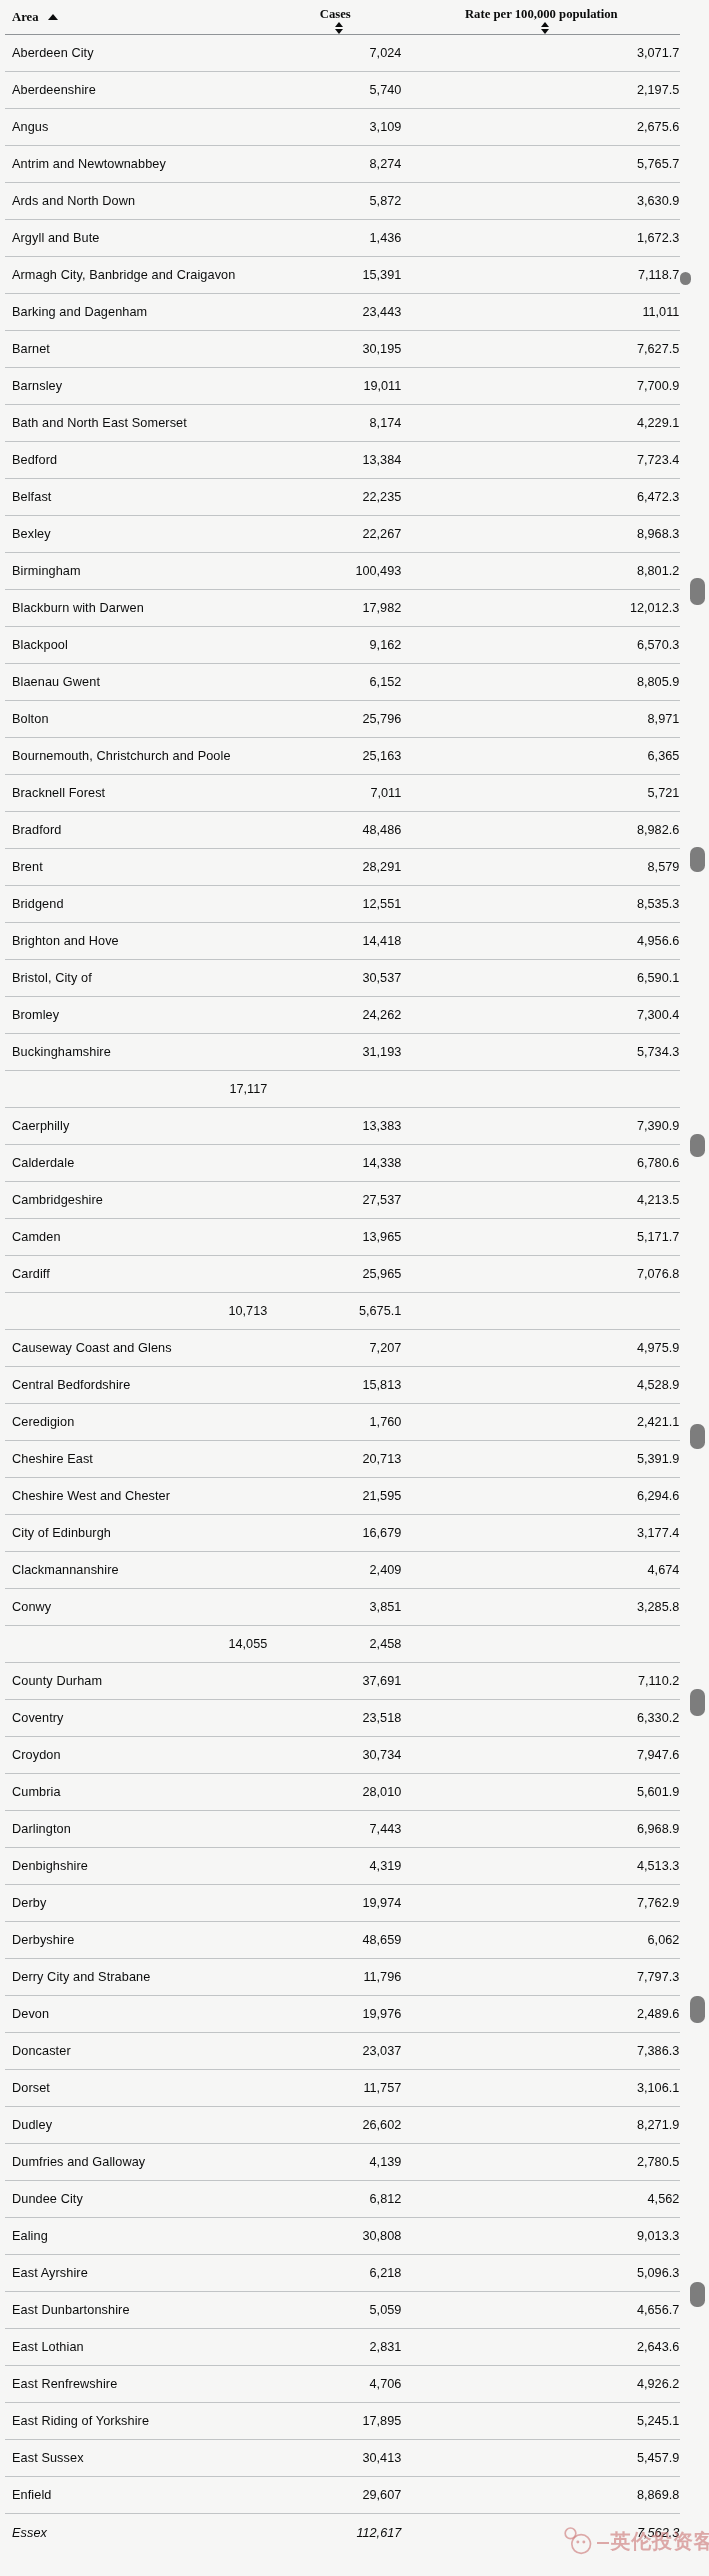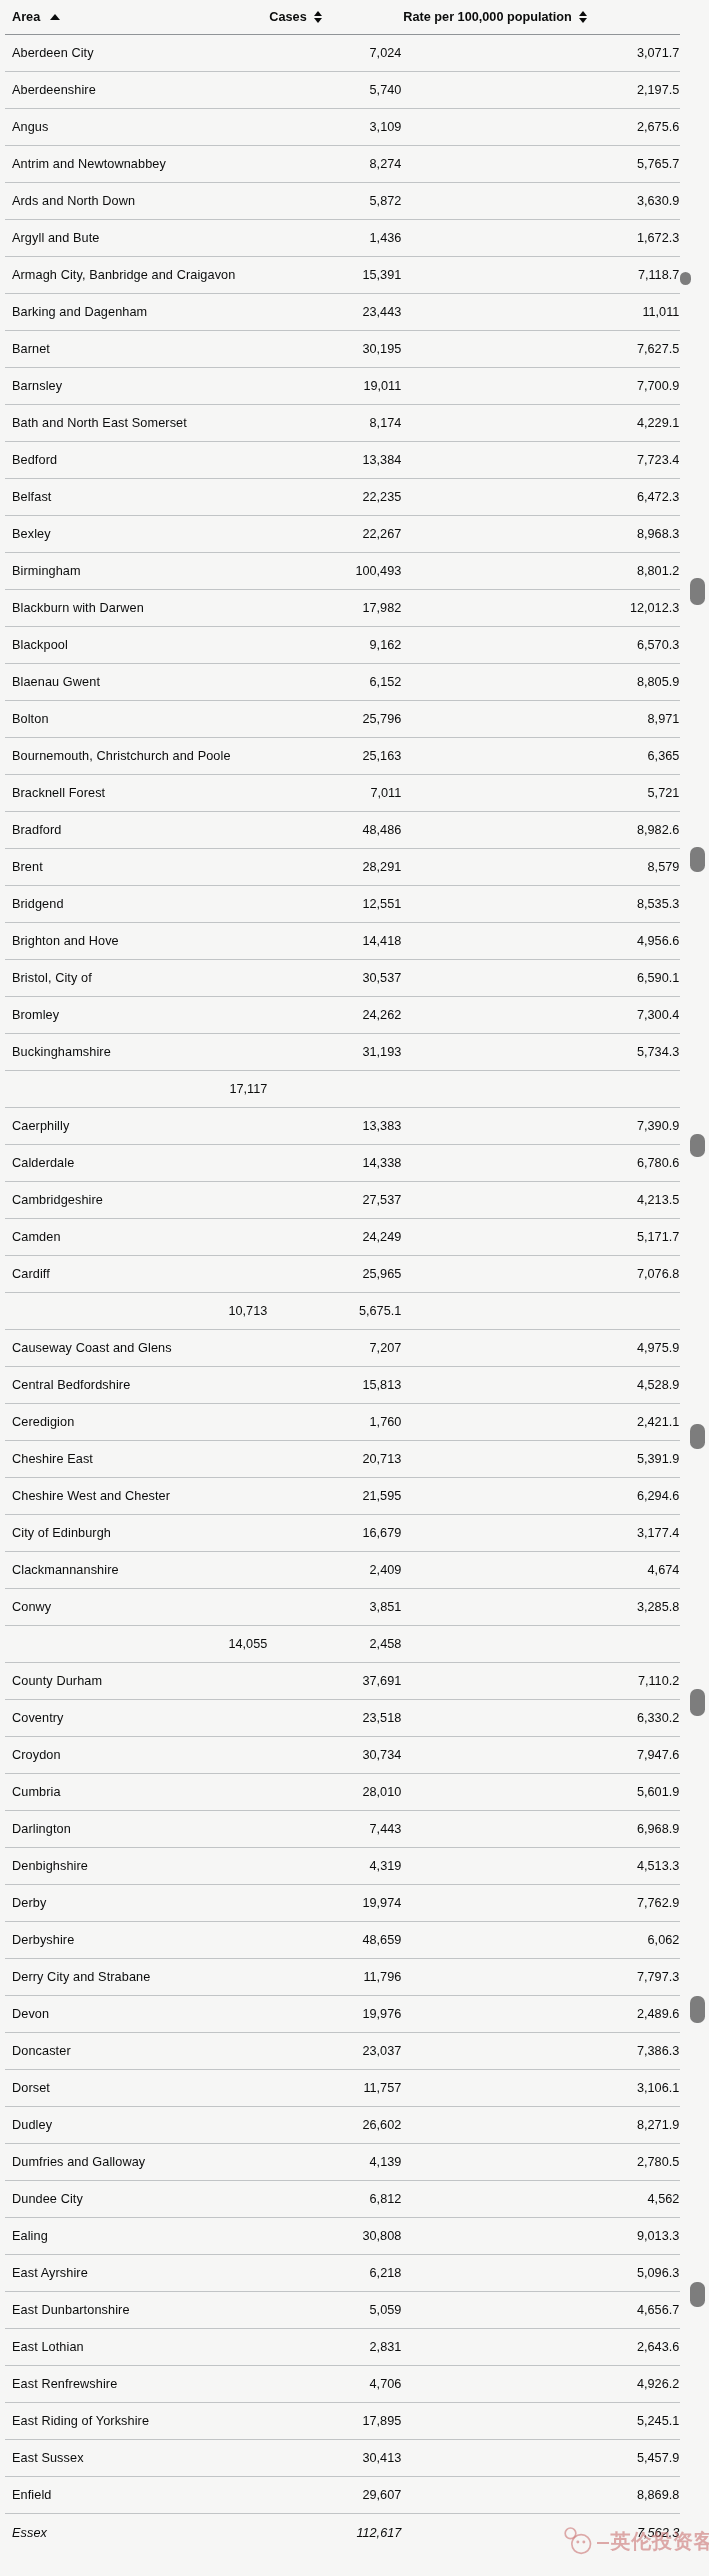--- a/index.html
+++ b/index.html
@@ -20,22 +20,22 @@
     display:grid;
     grid-template-columns:264px 134px 278px;
     height:35px;
     box-sizing:border-box;
     border-bottom:1.3px solid #909497;
     font-weight:bold;
     font-size:12.7px;
   }
   .hcell{display:flex;align-items:center;}
   .hcell.left{justify-content:flex-start;padding-left:6.7px;}
-  .hcell.right{padding-right:2px;}
-  .hlabel{white-space:nowrap;}
+  .hcell.right{justify-content:flex-end;padding-right:2px;flex-direction:column;}
+  .hlabel{white-space:nowrap;font-family:Liberation Serif, serif;}
   .sort-wrap{display:flex;flex-direction:column;gap:2px;margin-left:7.3px;}
   .tri-up{width:0;height:0;border-left:4.7px solid transparent;border-right:4.7px solid transparent;border-bottom:5.3px solid #0b0c0c;}
   .tri-down{width:0;height:0;border-left:4.7px solid transparent;border-right:4.7px solid transparent;border-top:5.3px solid #0b0c0c;}
   .tri-up.big{border-left-width:5.3px;border-right-width:5.3px;border-bottom-width:6.7px;margin-left:9.3px;}
   .row{
     display:grid;
     grid-template-columns:264px 134px 278px;
     height:37px;
     box-sizing:border-box;
     border-bottom:1.3px solid #c1c4c6;
@@ -246,21 +246,21 @@
         <div class="cell num">14,338</div>
         <div class="cell num">6,780.6</div>
       </div>
       <div class="row">
         <div class="cell area">Cambridgeshire</div>
         <div class="cell num">27,537</div>
         <div class="cell num">4,213.5</div>
       </div>
       <div class="row">
         <div class="cell area">Camden</div>
-        <div class="cell num">24,249</div>
+        <div class="cell num">13,965</div>
         <div class="cell num">5,171.7</div>
       </div>
       <div class="row">
         <div class="cell area">Cardiff</div>
         <div class="cell num">25,965</div>
         <div class="cell num">7,076.8</div>
       </div>
       <div class="row">
         <div class="cell num">10,713</div>
         <div class="cell num">5,675.1</div>

